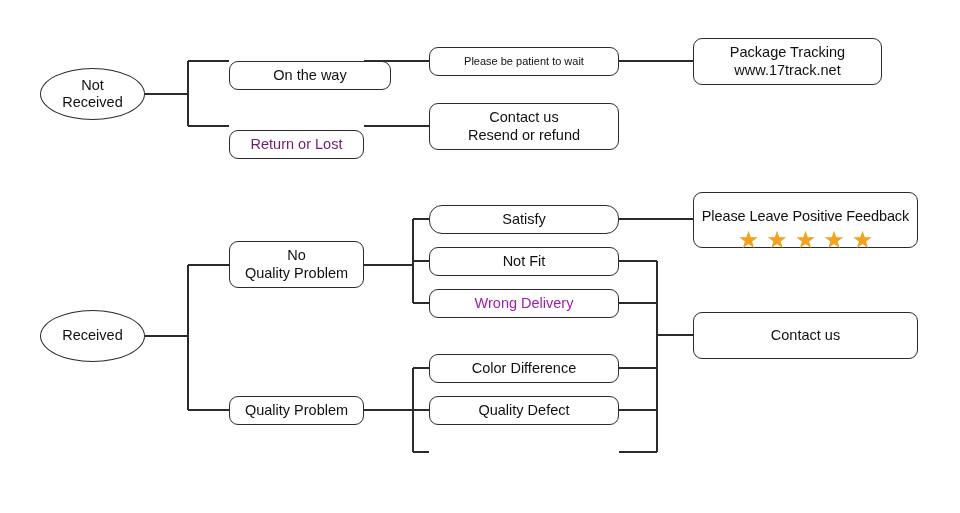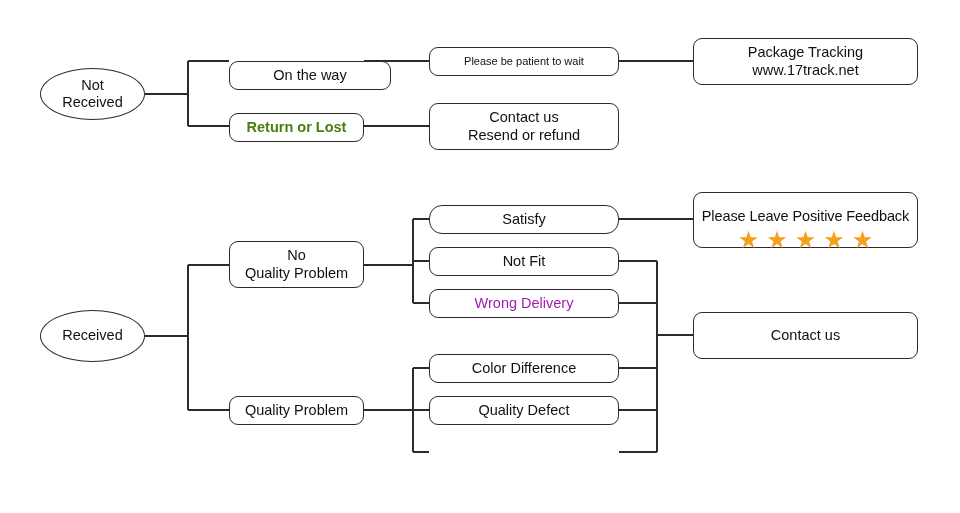--- a/index.html
+++ b/index.html
@@ -119,29 +119,29 @@
 
   <div class="node ellipse" style="left: 40px; top: 68px; width: 105px; height: 52px; font-size: 14.5px; border-color: rgb(43, 43, 43); color: rgb(17, 17, 17);">
     <span class="line">Not</span>
     <span class="line">Received</span>
   </div>
 
   <div class="node rounded" style="left: 229px; top: 47px; width: 162px; height: 29px; font-size: 14.5px; border-color: rgb(43, 43, 43); color: rgb(17, 17, 17); margin-top: 14px;">
     <span class="line">On the way</span>
   </div>
 
-  <div class="node rounded" style="left: 229px; top: 113px; width: 135px; height: 29px; font-size: 14.5px; border-color: rgb(43, 43, 43); color: #4d7c0f; font-weight: bold;">
+  <div class="node rounded" style="left: 229px; top: 130px; width: 135px; height: 29px; font-size: 14.5px; border-color: rgb(43, 43, 43); color: #701a75;">
     <span class="line">Return or Lost</span>
   </div>
 
   <div class="node rounded" style="left: 429px; top: 47px; width: 190px; height: 29px; font-size: 11px; border-color: rgb(43, 43, 43); color: rgb(17, 17, 17);">
     <span class="line">Please be patient to wait</span>
   </div>
 
-  <div class="node rounded" style="left: 693px; top: 38px; width: 225px; height: 47px; font-size: 14.5px; border-color: rgb(43, 43, 43); color: rgb(17, 17, 17);">
+  <div class="node rounded" style="left: 693px; top: 38px; width: 189px; height: 47px; font-size: 14.5px; border-color: rgb(43, 43, 43); color: rgb(17, 17, 17);">
     <span class="line">Package Tracking</span>
     <span class="line">www.17track.net</span>
   </div>
 
   <div class="node rounded" style="left: 429px; top: 103px; width: 190px; height: 47px; font-size: 14.5px; border-color: rgb(43, 43, 43); color: rgb(17, 17, 17);">
     <span class="line">Contact us</span>
     <span class="line">Resend or refund</span>
   </div>
 
   <div class="node ellipse" style="left: 40px; top: 310px; width: 105px; height: 52px; font-size: 14.5px; border-color: rgb(43, 43, 43); color: rgb(17, 17, 17);">

